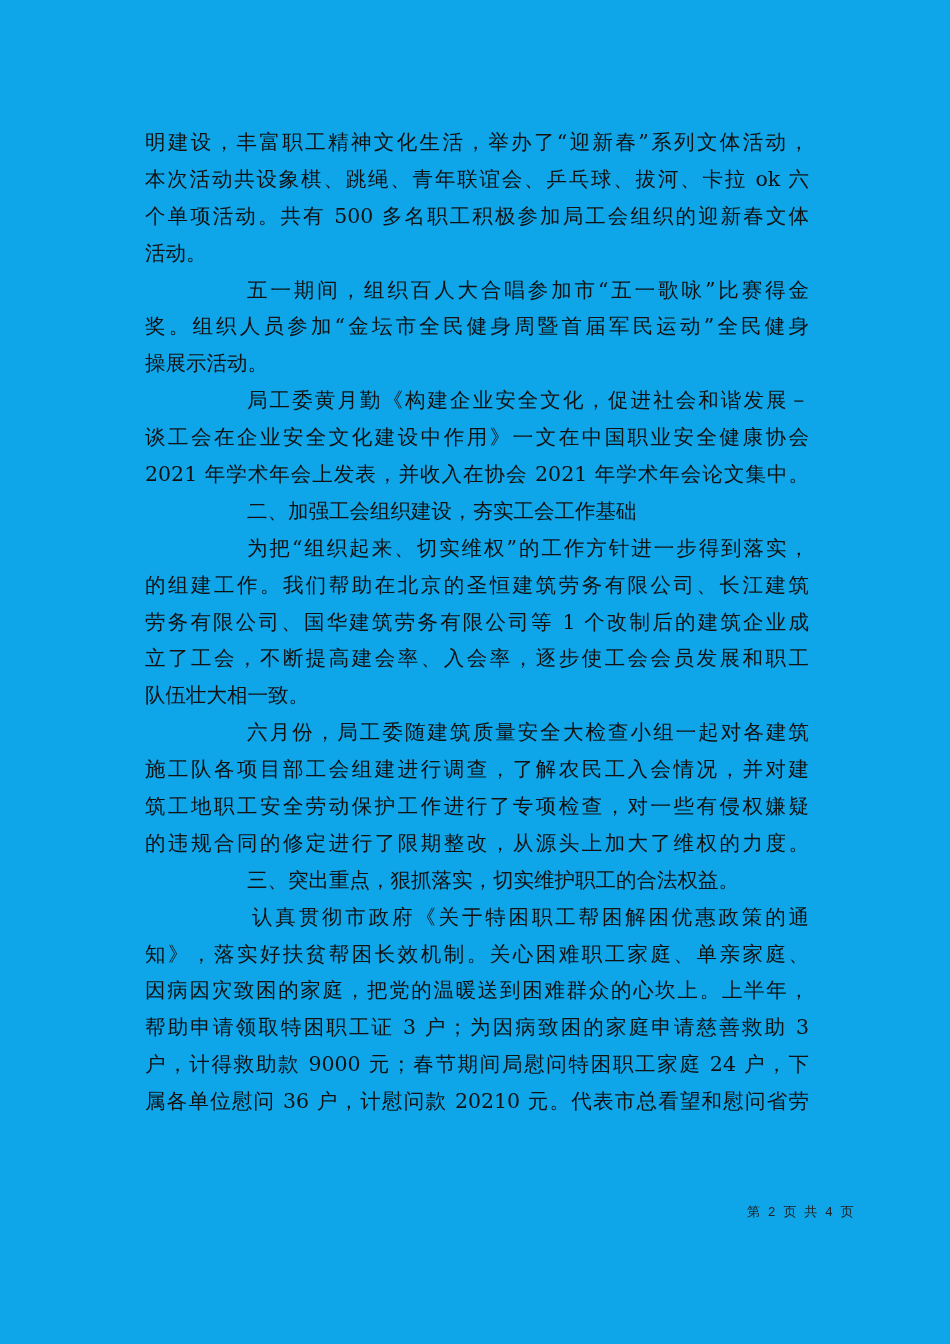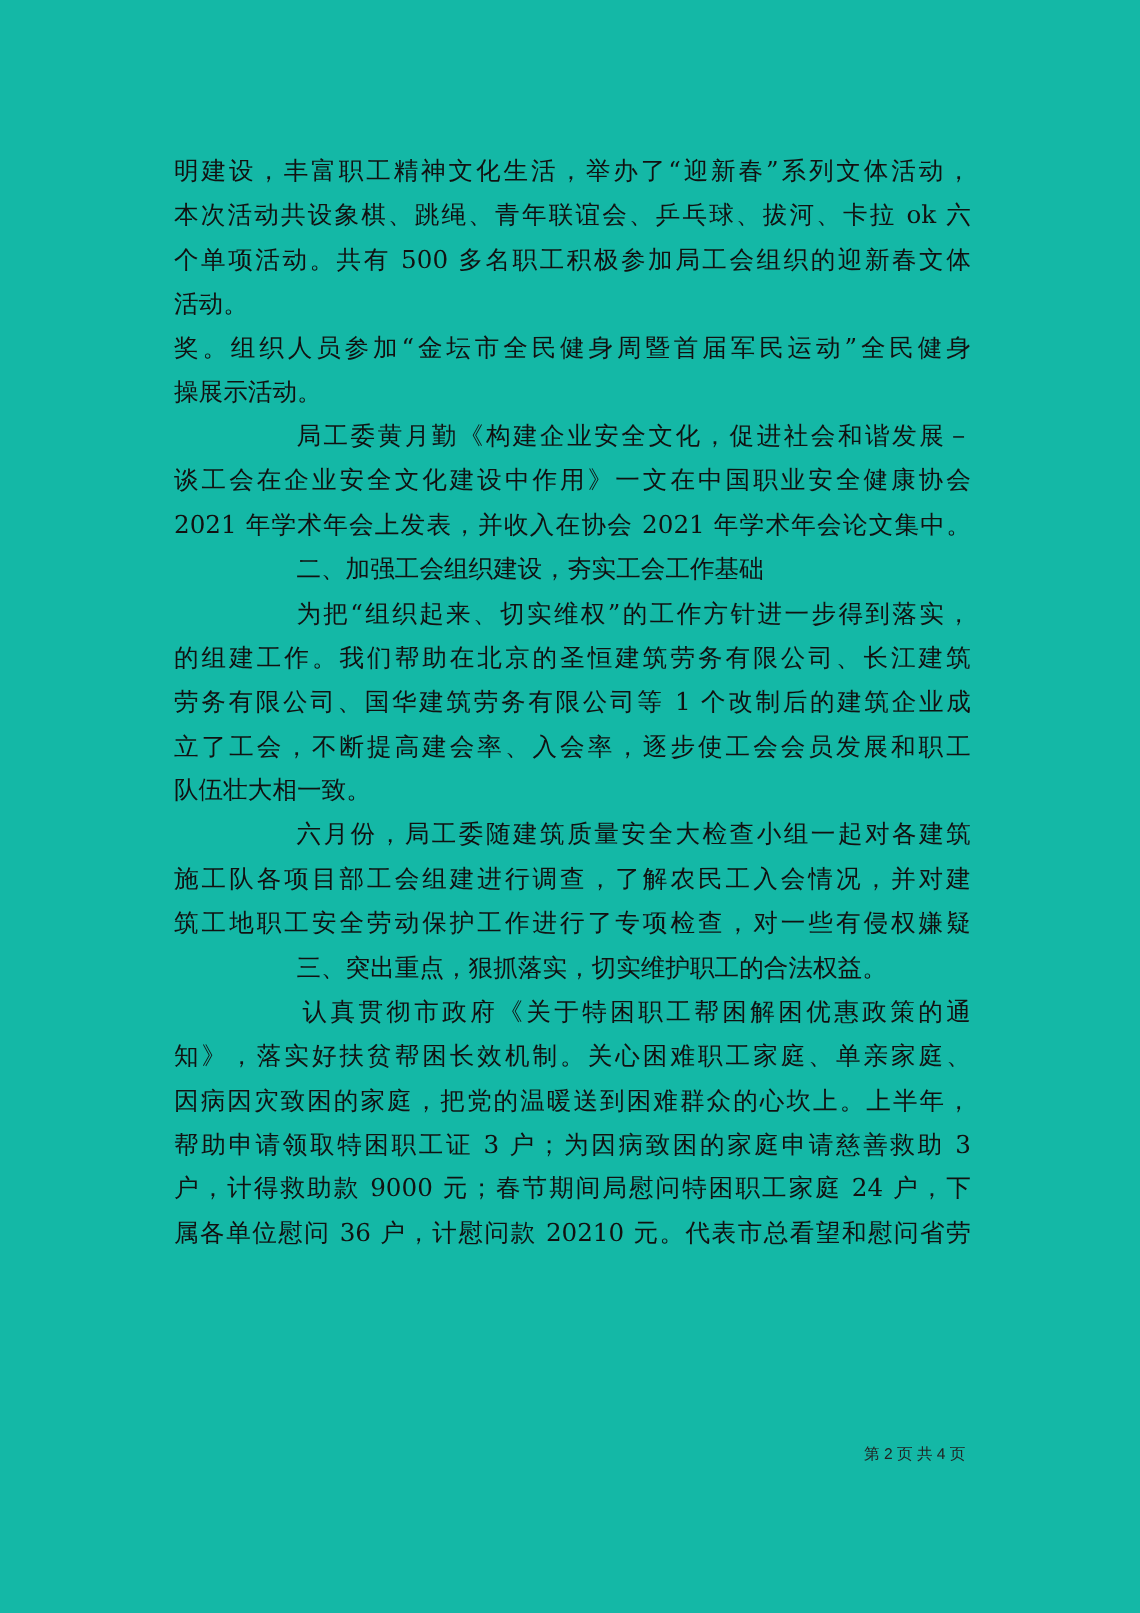--- a/index.html
+++ b/index.html
@@ -14,21 +14,21 @@
       overflow: hidden;
       font-family: "DejaVu Serif", "Liberation Serif", serif;
       color: #111111;
     }
     .page {
       position: absolute;
       left: 0;
       top: 0;
       width: 950px;
       height: 1344px;
-      background: #14b8a6;
+      background: #0ea5e9;
     }
     .body-text {
       position: absolute;
       left: 145px;
       top: 124px;
       width: 664px;
     }
     .line {
       height: 36.9px;
       line-height: 36.9px;
@@ -42,57 +42,59 @@
       text-align-last: left;
     }
     .line.indent {
       padding-left: 102px;
     }
     .line.indent2 {
       padding-left: 107px;
     }
     .footer {
       position: absolute;
-      left: 720px;
+      left: 747px;
       top: 1203px;
       font-size: 13px;
-      font-family: Liberation Sans, sans-serif;
+      font-family: Liberation Mono, monospace;
       color: #222222;
       white-space: nowrap;
     }
   </style>
 </head>
 <body>
 
 <div class="page">
   <div class="body-text">
 
     <div class="line">明建设，丰富职工精神文化生活，举办了“迎新春”系列文体活动，</div>
     <div class="line">本次活动共设象棋、跳绳、青年联谊会、乒乓球、拔河、卡拉 ok 六</div>
     <div class="line">个单项活动。共有 500 多名职工积极参加局工会组织的迎新春文体</div>
     <div class="line last">活动。</div>
 
+    <div class="line indent">五一期间，组织百人大合唱参加市“五一歌咏”比赛得金</div>
     <div class="line">奖。组织人员参加“金坛市全民健身周暨首届军民运动”全民健身</div>
     <div class="line last">操展示活动。</div>
 
     <div class="line indent">局工委黄月勤《构建企业安全文化，促进社会和谐发展－</div>
     <div class="line">谈工会在企业安全文化建设中作用》一文在中国职业安全健康协会</div>
     <div class="line">2021 年学术年会上发表，并收入在协会 2021 年学术年会论文集中。</div>
 
     <div class="line indent last">二、加强工会组织建设，夯实工会工作基础</div>
 
     <div class="line indent">为把“组织起来、切实维权”的工作方针进一步得到落实，</div>
     <div class="line">的组建工作。我们帮助在北京的圣恒建筑劳务有限公司、长江建筑</div>
     <div class="line">劳务有限公司、国华建筑劳务有限公司等 1 个改制后的建筑企业成</div>
     <div class="line">立了工会，不断提高建会率、入会率，逐步使工会会员发展和职工</div>
     <div class="line last">队伍壮大相一致。</div>
 
     <div class="line indent">六月份，局工委随建筑质量安全大检查小组一起对各建筑</div>
     <div class="line">施工队各项目部工会组建进行调查，了解农民工入会情况，并对建</div>
     <div class="line">筑工地职工安全劳动保护工作进行了专项检查，对一些有侵权嫌疑</div>
+    <div class="line">的违规合同的修定进行了限期整改，从源头上加大了维权的力度。</div>
 
     <div class="line indent last">三、突出重点，狠抓落实，切实维护职工的合法权益。</div>
 
     <div class="line indent2">认真贯彻市政府《关于特困职工帮困解困优惠政策的通</div>
     <div class="line">知》，落实好扶贫帮困长效机制。关心困难职工家庭、单亲家庭、</div>
     <div class="line">因病因灾致困的家庭，把党的温暖送到困难群众的心坎上。上半年，</div>
     <div class="line">帮助申请领取特困职工证 3 户；为因病致困的家庭申请慈善救助 3</div>
     <div class="line">户，计得救助款 9000 元；春节期间局慰问特困职工家庭 24 户，下</div>
     <div class="line">属各单位慰问 36 户，计慰问款 20210 元。代表市总看望和慰问省劳</div>
 

